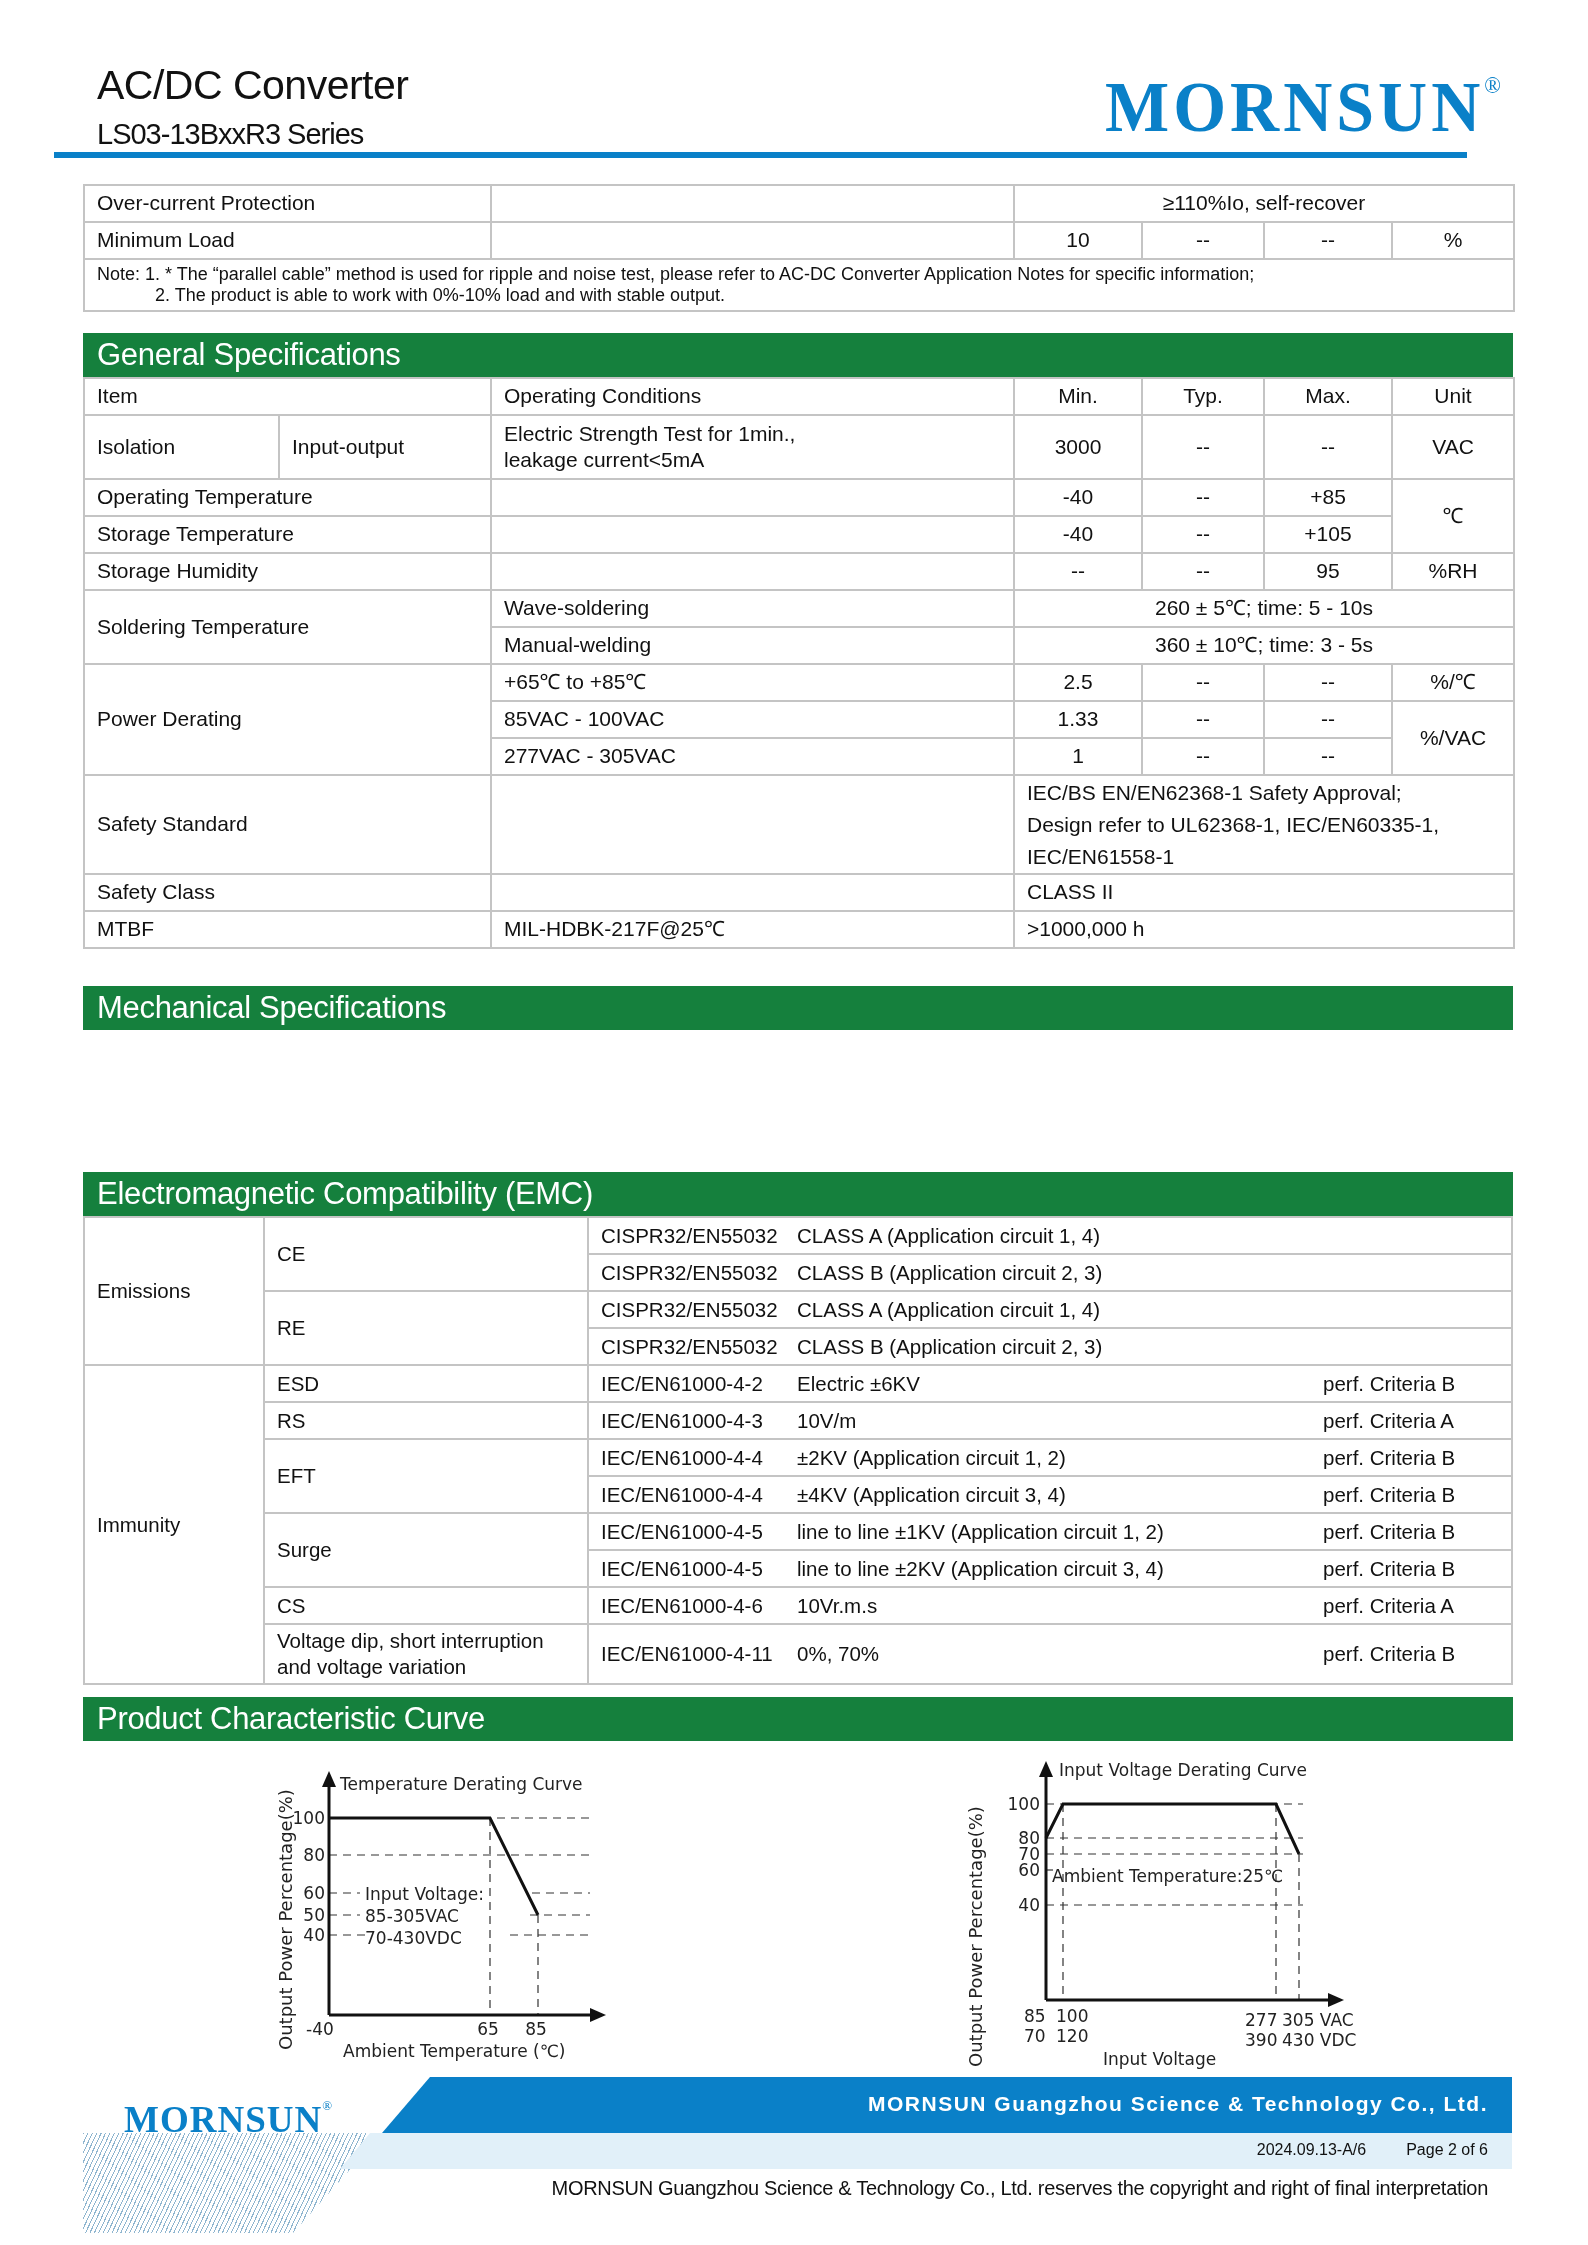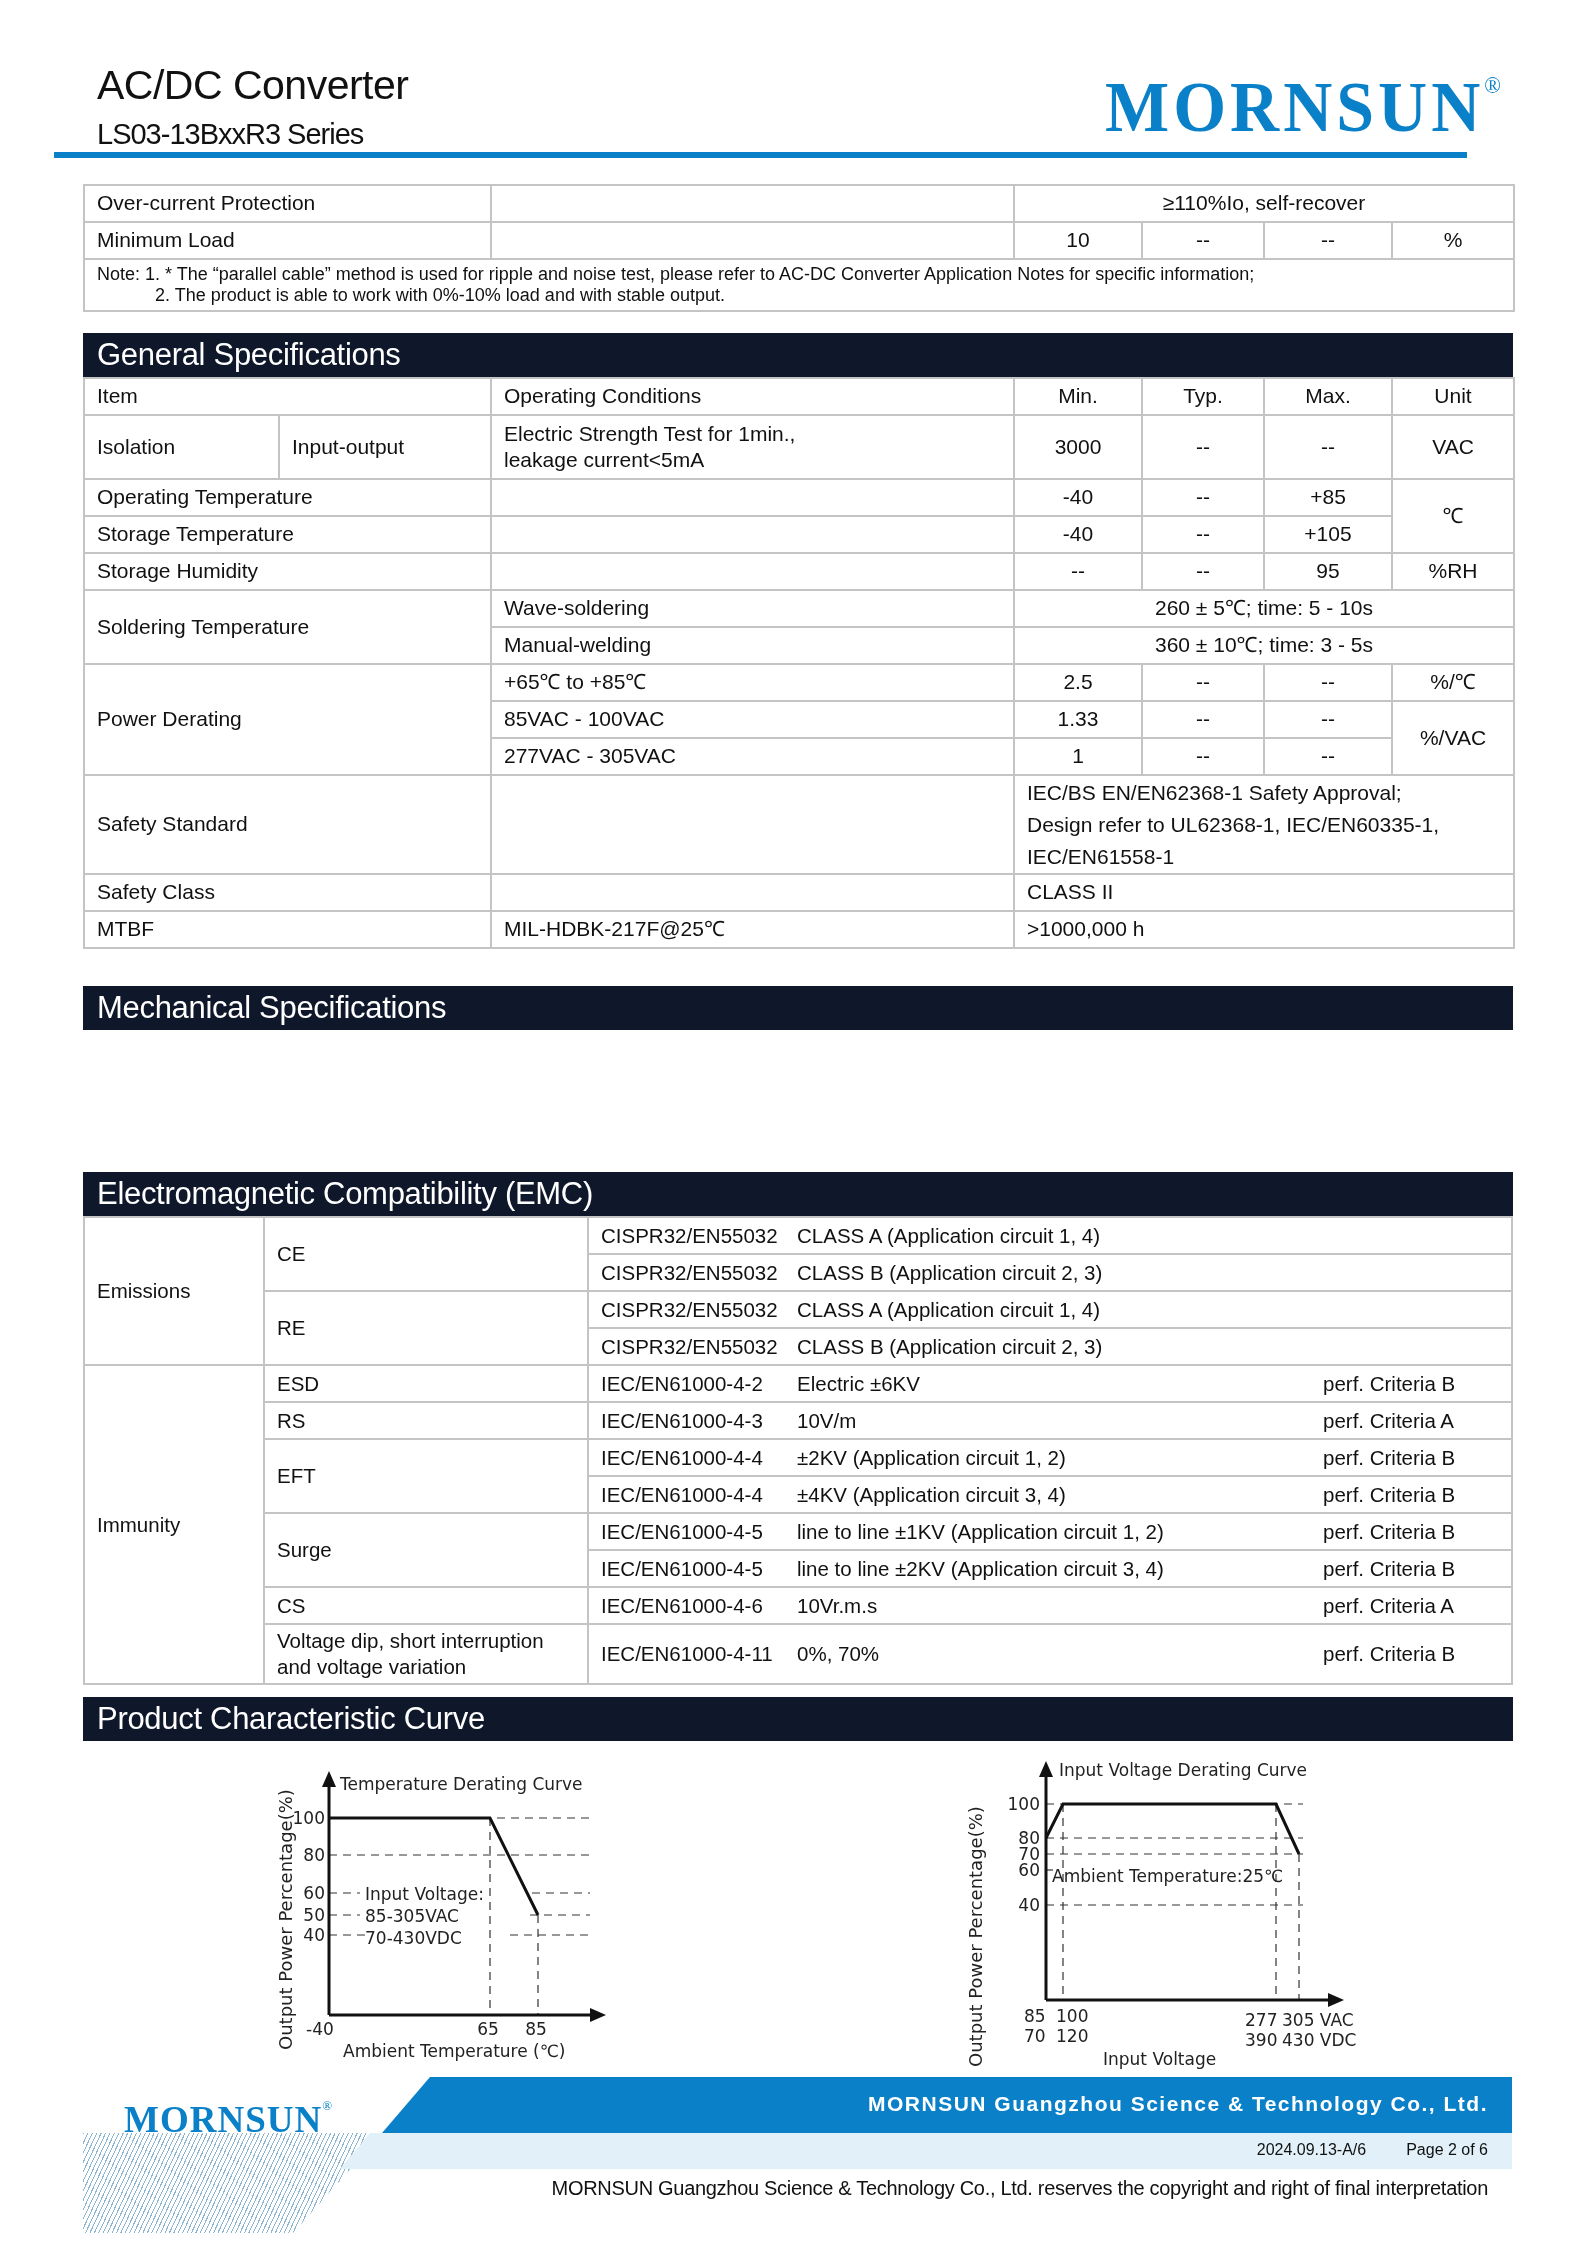--- a/index.html
+++ b/index.html
@@ -7,21 +7,21 @@
   .abs { position: absolute; }
   .hdr-title { left: 97px; top: 62px; font-size: 41px; font-weight: normal; letter-spacing: -0.5px; }
   .hdr-series { left: 97px; top: 118px; font-size: 29px; letter-spacing: -1px; }
   .logo { right: 87px; top: 68px; font-family: "Liberation Serif", serif; font-weight: bold; font-size: 68px; color: #0a80c8; letter-spacing: 4px; transform: scaleY(1.05); }
   .logo sup { font-size: 22px; font-weight: normal; vertical-align: top; position: relative; top: 6px; letter-spacing: 0; }
   .hdr-rule { left: 54px; top: 152px; width: 1413px; height: 6px; background: #0a80c8; }
 
   table { border-collapse: collapse; position: absolute; left: 83px; width: 1430px; font-size: 21px; table-layout: fixed; }
   td { border: 2px solid #c4c4c4; padding: 0 12px; height: 37px; vertical-align: middle; line-height: 1.25; }
   td.c { text-align: center; }
-  .sec-head { position: absolute; left: 83px; width: 1430px; height: 44px; background: #0f172a; color: #fff; font-size: 31px; padding-left: 14px; line-height: 44px; letter-spacing: -0.3px; }
+  .sec-head { position: absolute; left: 83px; width: 1430px; height: 44px; background: #15803d; color: #fff; font-size: 31px; padding-left: 14px; line-height: 44px; letter-spacing: -0.3px; }
   .note { font-size: 18px; line-height: 21px; padding: 4px 12px; }
   .split { display: flex; justify-content: space-between; }
   .std { display: inline-block; width: 196px; }
 
   .chart-wrap { position: absolute; }
   .chart-wrap svg text { font-family: "DejaVu Sans", sans-serif; fill: #222; }
 
   .ftr-logo { left: 124px; top: 2098px; font-family: "Liberation Serif", serif; font-weight: bold; font-size: 37px; color: #0a80c8; letter-spacing: 1px; }
   .ftr-logo sup { font-size: 13px; font-weight: normal; vertical-align: top; }
   .ftr-band { left: 382px; top: 2077px; width: 1130px; height: 56px; background: #0a80c8; clip-path: polygon(48px 0, 100% 0, 100% 100%, 0 100%); }

